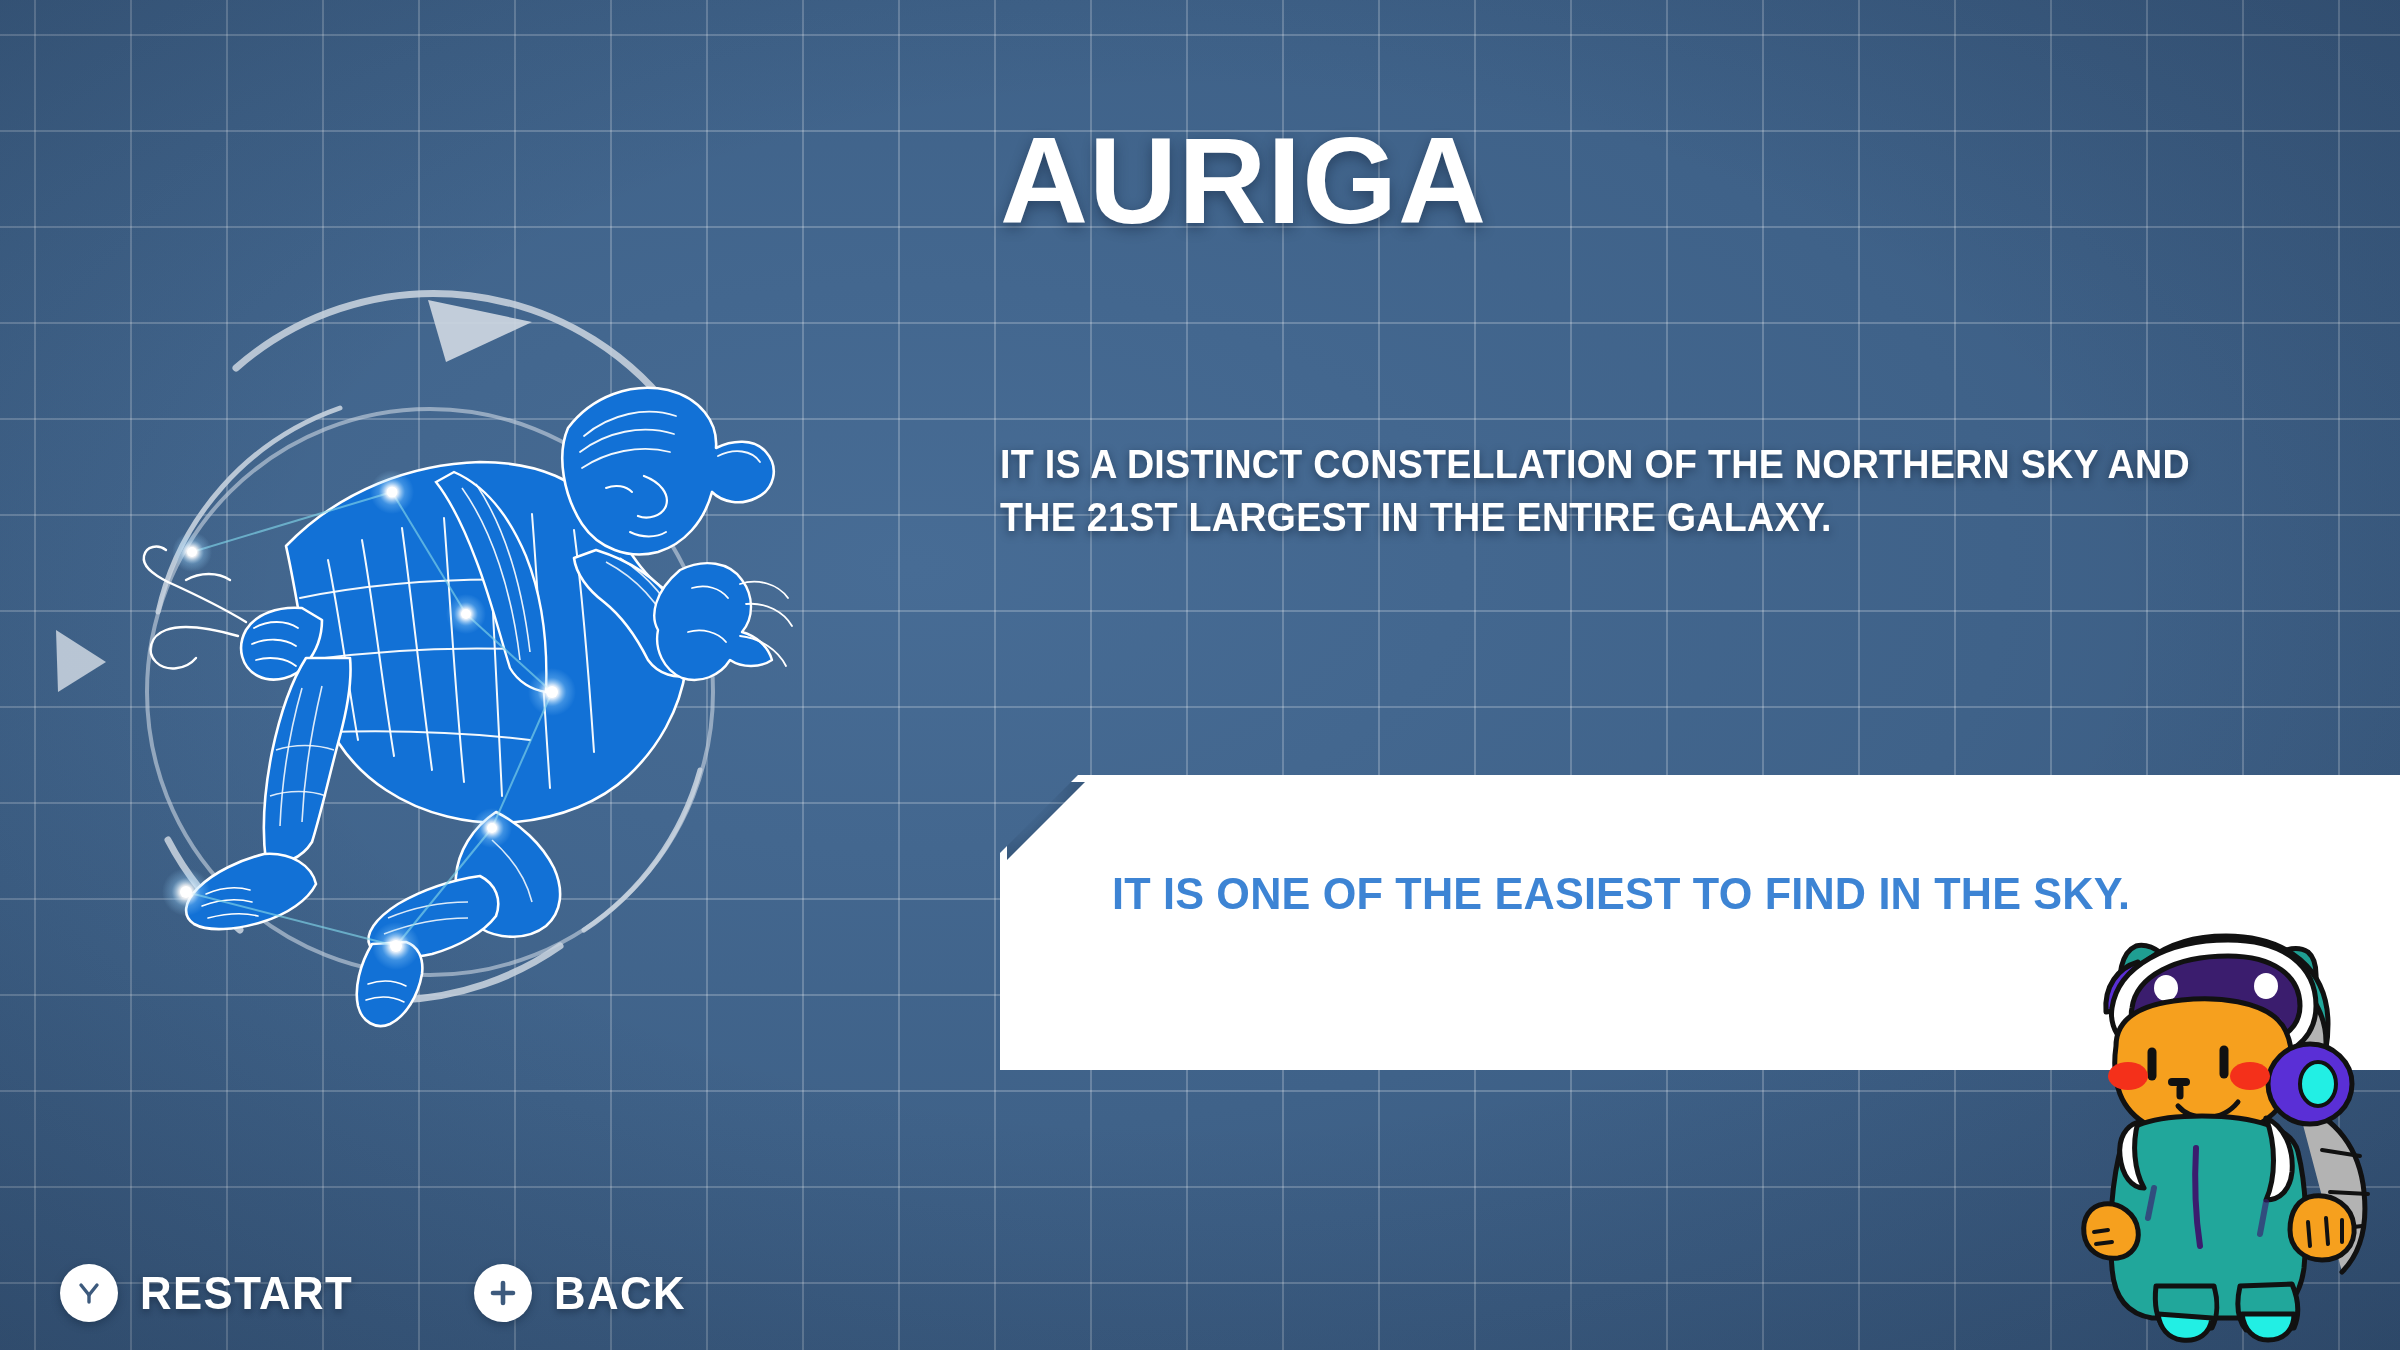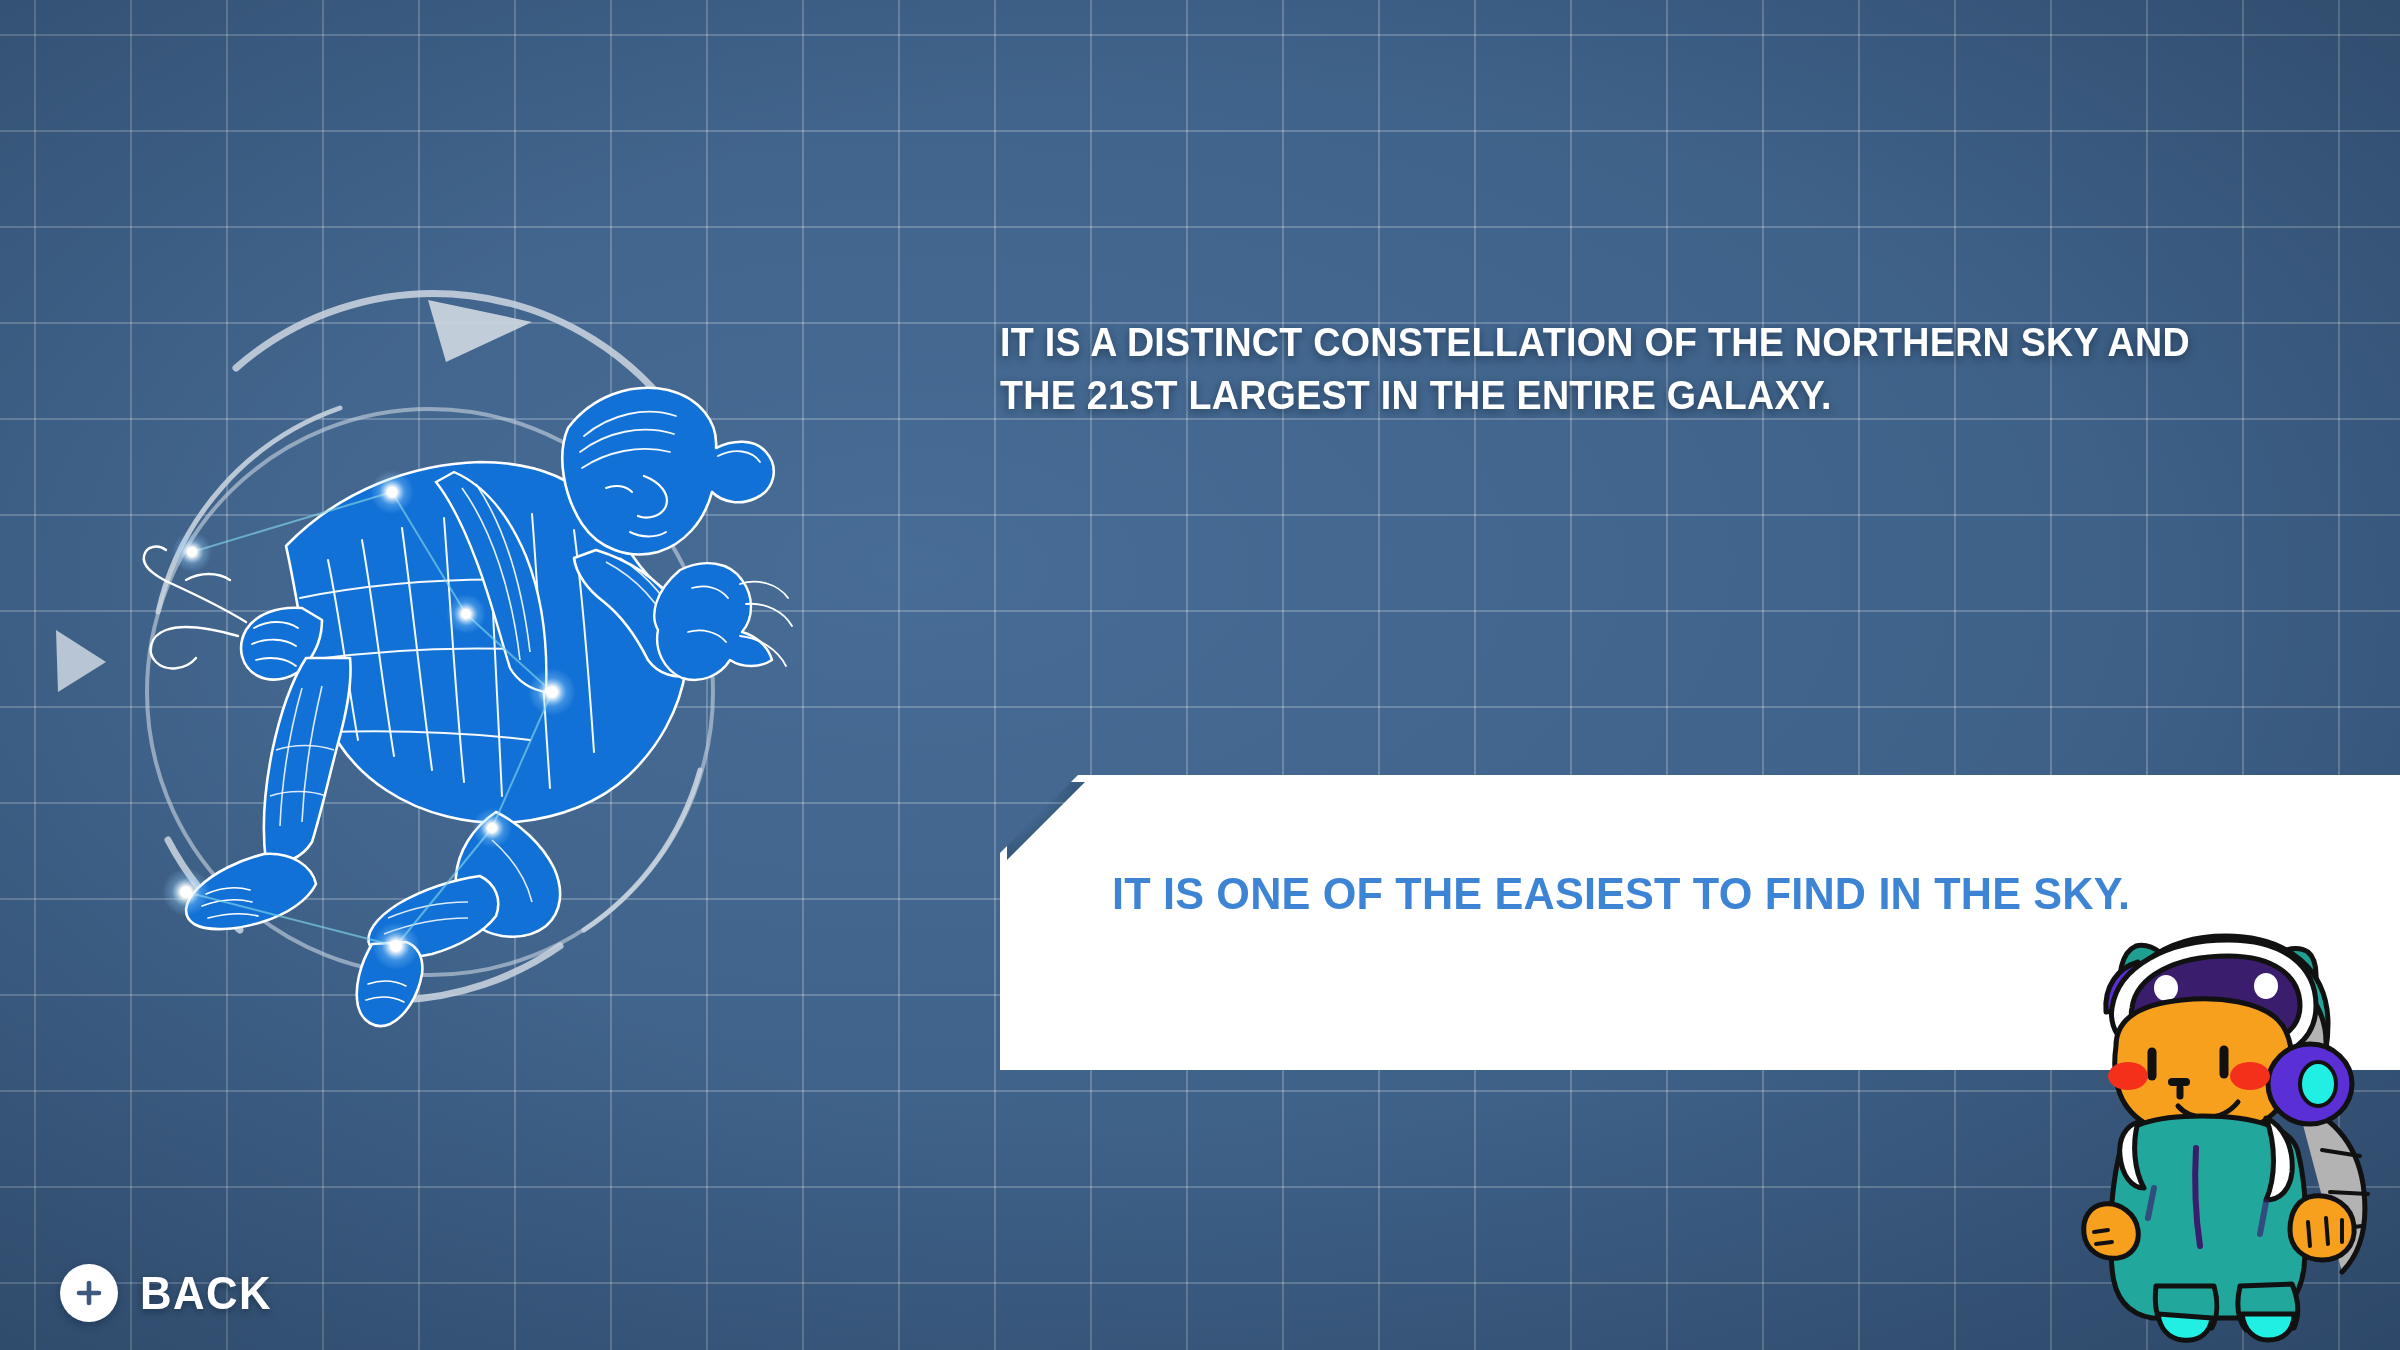--- a/index.html
+++ b/index.html
@@ -285,20 +285,21 @@
         <circle cx="146" cy="652" r="24" fill="url(#starGlow)"></circle>
           <circle cx="146" cy="652" r="6" fill="#fff"></circle>
         <circle cx="356" cy="706" r="24" fill="url(#starGlow)"></circle>
           <circle cx="356" cy="706" r="6" fill="#fff"></circle>
       </g>
     </g>
   </svg>
 </div>
 
 <div id="info-panel">
+  <h1 id="page-title">AURIGA</h1>
   <p id="description">IT IS A DISTINCT CONSTELLATION OF THE NORTHERN SKY AND THE 21ST LARGEST IN THE ENTIRE GALAXY.</p>
 </div>
 
 <div id="hint-callout">
   <div id="hint-outline"></div>
   <div id="hint-panel">
     <div id="hint-text">IT IS ONE OF THE EASIEST TO FIND IN THE SKY.</div>
   </div>
 </div>
 
@@ -372,20 +373,31 @@
       <path d="M 96 386 C 94 404 96 418 104 428 L 152 428 C 158 416 158 400 154 386 Z" fill="#21a79b"></path>
       <path d="M 180 386 C 176 404 178 420 186 430 L 234 428 C 240 414 238 398 232 384 Z" fill="#21a79b"></path>
       <path d="M 98 414 C 100 428 108 438 122 440 C 138 442 150 434 152 418 Z" fill="#22efe4"></path>
       <path d="M 182 414 C 184 430 194 440 208 440 C 224 440 234 430 234 414 Z" fill="#22efe4"></path>
     </g>
   </svg>
 </div>
 
 <div id="button-prompts">
 
+  <div class="prompt">
+    <span class="prompt-glyph">
+      <svg width="34" height="34" viewBox="0 0 34 34" xmlns="http://www.w3.org/2000/svg">
+        <g fill="none" stroke="#3d5a7d" stroke-width="3.4" stroke-linecap="round" stroke-linejoin="round">
+          <path d="M 9 9 L 17 19 L 25 9"></path>
+          <path d="M 17 19 L 17 26"></path>
+        </g>
+      </svg>
+    </span>
+    <span class="prompt-label">RESTART</span>
+  </div>
 
   <div class="prompt">
     <span class="prompt-glyph">
       <svg width="34" height="34" viewBox="0 0 34 34" xmlns="http://www.w3.org/2000/svg">
         <g stroke="#3d5a7d" stroke-width="4.6" stroke-linecap="round">
           <line x1="17" y1="7" x2="17" y2="27"></line>
           <line x1="7" y1="17" x2="27" y2="17"></line>
         </g>
       </svg>
     </span>

